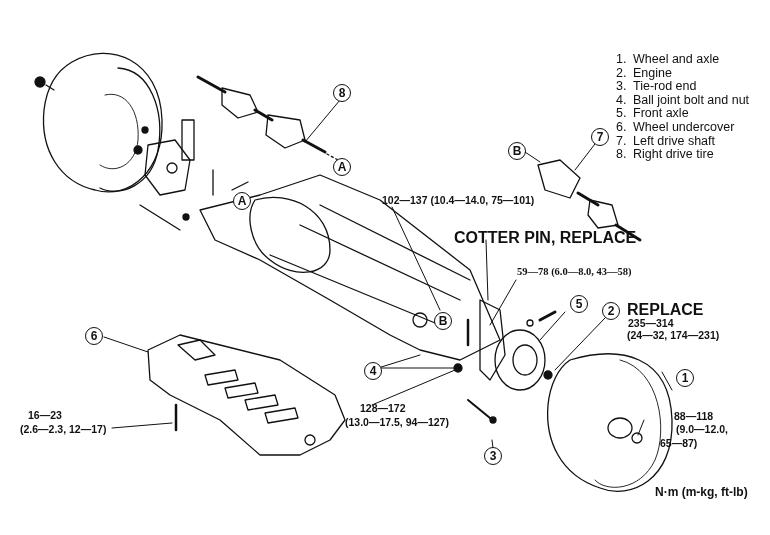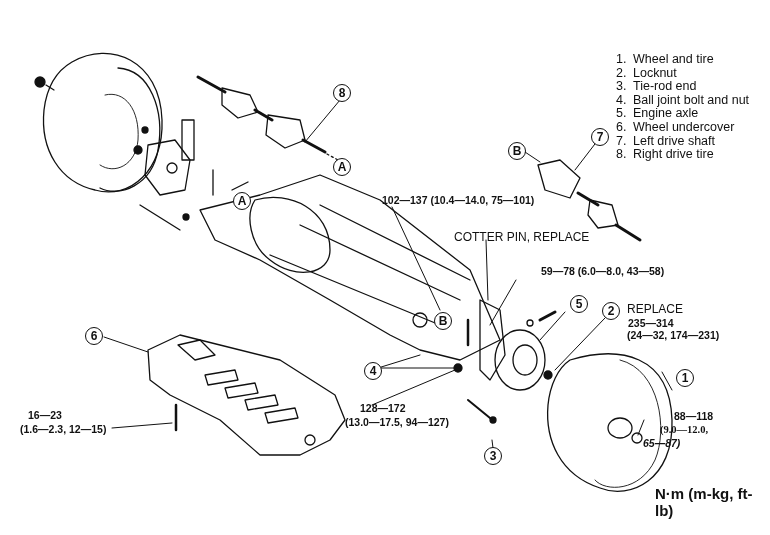--- a/index.html
+++ b/index.html
@@ -1,24 +1,24 @@
 <!DOCTYPE html>
 <html><head>
 <meta charset="utf-8">
 <style>
   html,body{margin:0;padding:0;background:#fff;}
   body{width:770px;height:535px;position:relative;overflow:hidden;font-family:"Liberation Sans",sans-serif;color:#111;}
   svg#art{position:absolute;left:0;top:0;width:770px;height:535px;}
   .lbl{position:absolute;font-family:"Liberation Sans",sans-serif;font-weight:bold;font-size:10.5px;line-height:13px;color:#111;white-space:nowrap;}
-  .lbl-big{font-weight:normal;font-size:12px;}
+  .lbl-big{font-weight:bold;font-size:16px;}
   .legend{position:absolute;left:616px;top:53px;font-size:12.5px;line-height:13.6px;color:#111;}
   .legend-row{display:flex;white-space:nowrap;}
   .legend-num{width:17px;text-align:left;}
   .callout{position:absolute;width:18px;height:18px;border:1.3px solid #111;border-radius:50%;display:flex;align-items:center;justify-content:center;font-size:12px;font-weight:bold;background:#fff;box-sizing:border-box;}
-  .units{position:absolute;left:655px;top:485px;font-size:15px;font-weight:bold;}
+  .units{position:absolute;left:655px;top:485px;font-size:12px;font-weight:bold;}
 </style>
 </head>
 <body>
 
 <svg id="art" viewBox="0 0 770 535" fill="none" stroke="#111" stroke-width="1.3" stroke-linecap="round" stroke-linejoin="round">
 
   <g>
     <path d="M72 62 C110 40 160 60 162 120 C164 170 130 200 95 190 C60 182 40 150 44 110 C47 85 58 70 72 62 Z"></path>
     <path d="M118 68 C150 70 165 110 158 150 C152 185 120 198 100 188"></path>
     <path d="M105 95 C125 90 140 110 138 140 C136 165 115 175 100 165" stroke-width="0.9"></path>
@@ -122,54 +122,54 @@
 <div class="callout" style="left:85px;top:327px;">6</div>
 <div class="callout" style="left:591px;top:128px;">7</div>
 <div class="callout" style="left:333px;top:84px;">8</div>
 <div class="callout" style="left:333px;top:158px;">A</div>
 <div class="callout" style="left:233px;top:192px;">A</div>
 <div class="callout" style="left:508px;top:142px;">B</div>
 <div class="callout" style="left:434px;top:312px;">B</div>
 
 <div class="lbl" style="left:382px;top:194px;">102—137 (10.4—14.0, 75—101)</div>
 <div class="lbl lbl-big" style="left:454px;top:231px;">COTTER PIN, REPLACE</div>
-<div class="lbl" style="left:541px;top:265px;">59—78 (6.0—8.0, 43—58)</div>
+<div class="lbl" style="left:517px;top:265px;font-family:Liberation Serif, serif;">59—78 (6.0—8.0, 43—58)</div>
 <div class="lbl lbl-big" style="left:627px;top:303px;">REPLACE</div>
 <div class="lbl" style="left:628px;top:317px;">235—314</div>
 <div class="lbl" style="left:627px;top:329px;">(24—32, 174—231)</div>
 <div class="lbl" style="left:360px;top:402px;">128—172</div>
 <div class="lbl" style="left:345px;top:416px;">(13.0—17.5, 94—127)</div>
 <div class="lbl" style="left:28px;top:409px;">16—23</div>
-<div class="lbl" style="left:20px;top:423px;">(1.6—2.3, 12—15)</div>
+<div class="lbl" style="left:20px;top:423px;">(2.6—2.3, 12—17)</div>
 <div class="lbl" style="left:674px;top:410px;">88—118</div>
-<div class="lbl" style="left:660px;top:423px;font-family:Liberation Serif, serif;">(9.0—12.0,</div>
-<div class="lbl" style="left:643px;top:437px;font-style:italic;">65—87)</div>
+<div class="lbl" style="left:676px;top:423px;">(9.0—12.0,</div>
+<div class="lbl" style="left:660px;top:437px;">65—87)</div>
 
 <div class="units">N·m (m-kg, ft-lb)</div>
 
 <div class="legend">
   <div class="legend-row">
       <span class="legend-num">1.</span>
-      <span>Wheel and tire</span>
+      <span>Wheel and axle</span>
     </div>
   <div class="legend-row">
       <span class="legend-num">2.</span>
-      <span>Locknut</span>
+      <span>Engine</span>
     </div>
   <div class="legend-row">
       <span class="legend-num">3.</span>
       <span>Tie-rod end</span>
     </div>
   <div class="legend-row">
       <span class="legend-num">4.</span>
       <span>Ball joint bolt and nut</span>
     </div>
   <div class="legend-row">
       <span class="legend-num">5.</span>
-      <span>Engine axle</span>
+      <span>Front axle</span>
     </div>
   <div class="legend-row">
       <span class="legend-num">6.</span>
       <span>Wheel undercover</span>
     </div>
   <div class="legend-row">
       <span class="legend-num">7.</span>
       <span>Left drive shaft</span>
     </div>
   <div class="legend-row">

